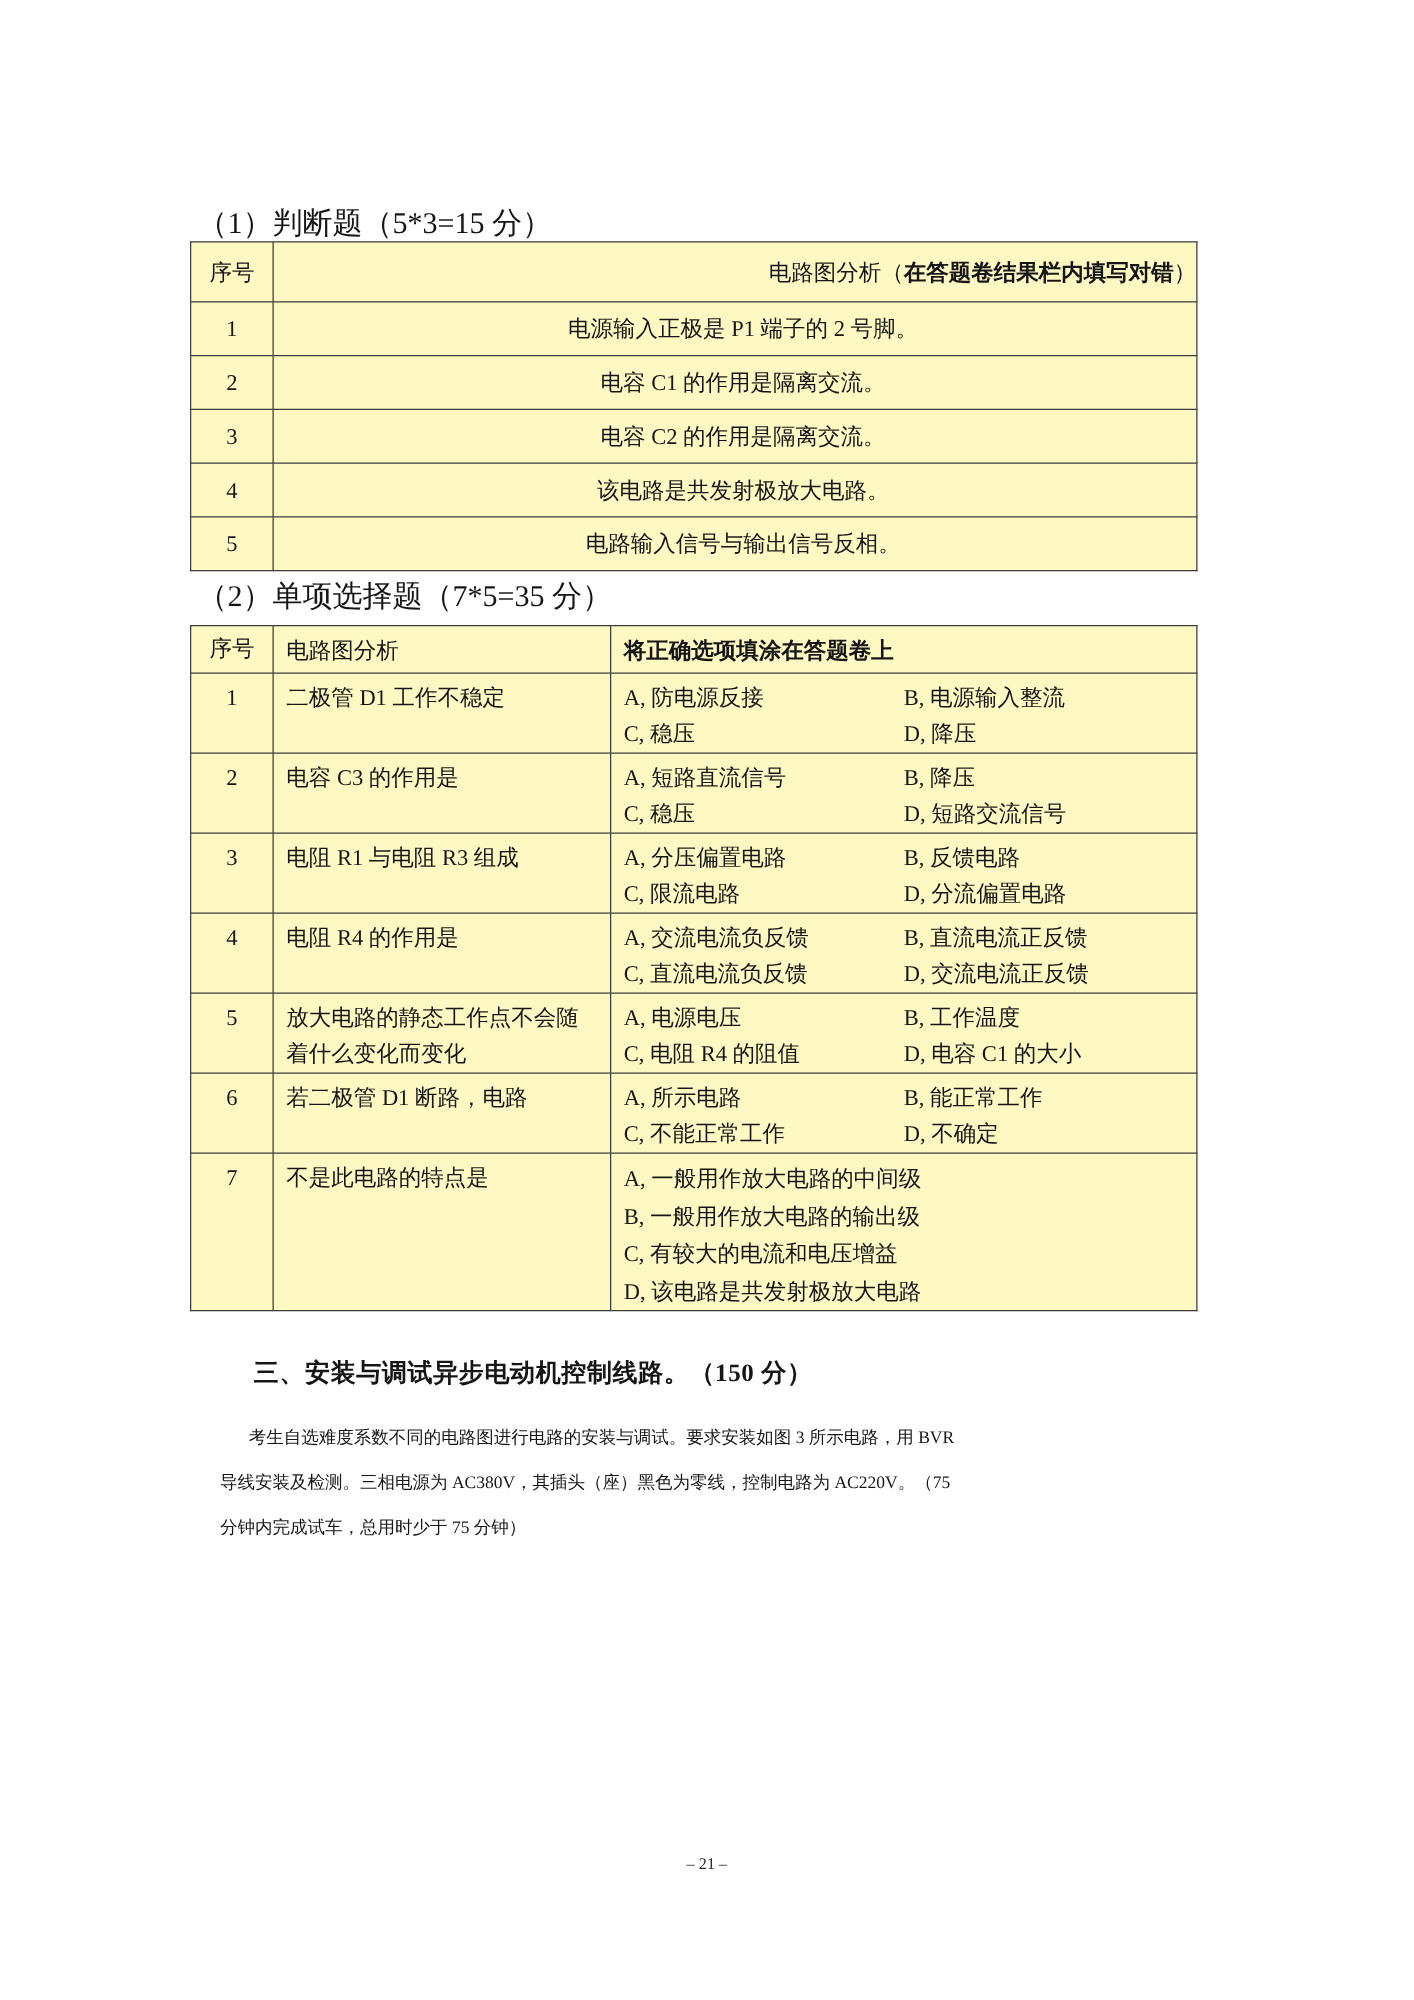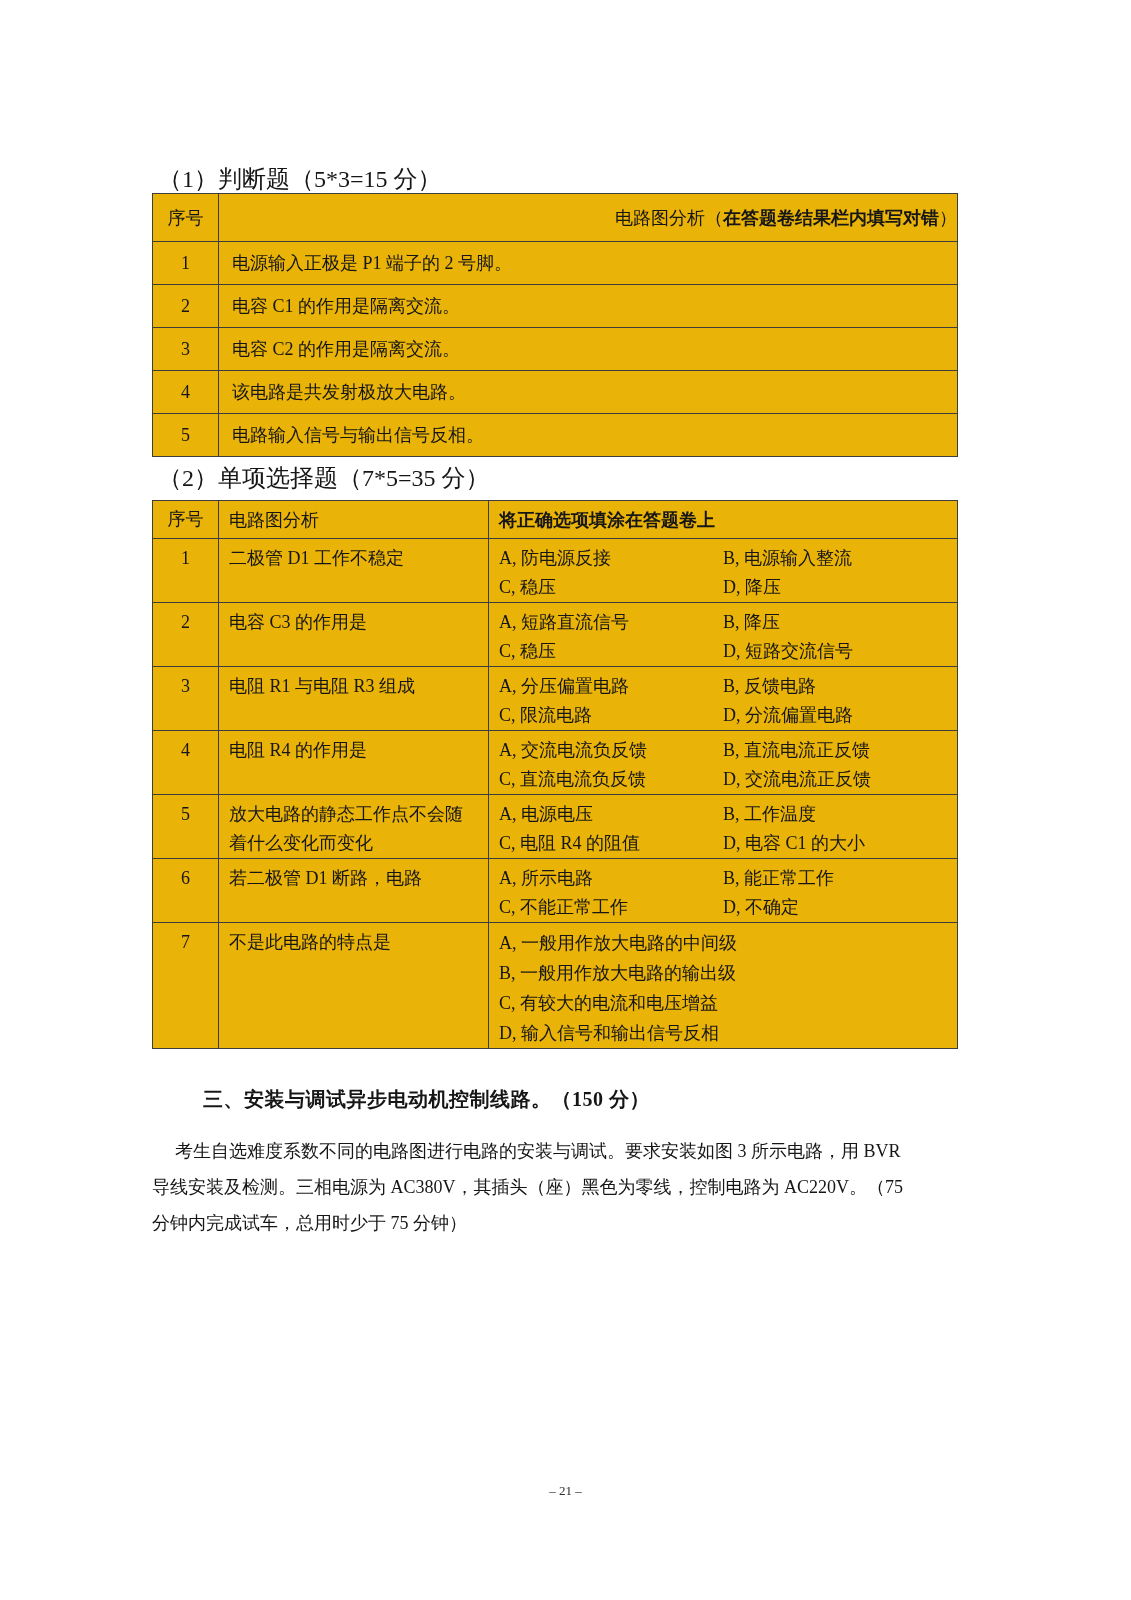--- a/index.html
+++ b/index.html
@@ -10,44 +10,44 @@
     color:#161616;
   }
   .doc-page { position:relative; width:1131px; height:1600px; background:#ffffff; overflow:hidden; }
   .abs { position:absolute; }
 
   
   .sec-title { font-size:24px; line-height:24px; white-space:nowrap; }
   .sec-label { display:inline-block; min-width:44px; }
 
   
-  table.quiz { border-collapse:collapse; table-layout:fixed; background:#eab308; }
+  table.quiz { border-collapse:collapse; table-layout:fixed; background:#fef9c3; }
   table.quiz td { border:1.5px solid #3d3d3d; font-size:18px; overflow:hidden; }
 
-  .t1 td { vertical-align:middle; }
+  .t1 td { vertical-align:middle;text-align:center; }
   .t1 .no { text-align:center; }
   .t1 .txt { padding-left:13px; }
   .t1 .hdr { text-align:right; }
 
   .t2 td { vertical-align:top; padding-top:5px; }
   .t2 .no { text-align:center; line-height:29px; }
   .t2 .q { padding-left:10px; padding-right:8px; line-height:29px; }
   .t2 .opt { padding-left:10px;margin-top:16px; }
   .t2 .hdr-analysis { padding-left:10px; vertical-align:middle; padding-top:0; }
   .t2 .hdr-instr { padding-left:10px; font-weight:bold; vertical-align:middle; padding-top:0; }
   .t2 .hdr-no { vertical-align:middle; padding-top:0; }
 
   .opt-grid { display:grid; grid-template-columns:224px 1fr; line-height:29px; }
   .opt-stack span { display:block; line-height:30px; }
 
   .bold { font-weight:bold; }
 
   .heading3 { font-size:20px; font-weight:bold; line-height:26px; white-space:nowrap; letter-spacing:0.5px; }
 
-  .para { font-size:18px; }
+  .para { font-size:14px;margin-left:24px; }
   .para-line { line-height:36px; white-space:nowrap; }
   .para-line.indent { padding-left:23px; }
 
   .footer { width:1131px; text-align:center; font-size:13px; color:#2a2a2a; }
 </style>
 </head>
 <body>
 
 <div class="doc-page">
 
@@ -184,21 +184,21 @@
     </tr>
 
     <tr style="height:120px">
       <td class="no">7</td>
       <td class="q">不是此电路的特点是</td>
       <td class="opt">
         <div class="opt-stack">
           <span>A, 一般用作放大电路的中间级</span>
           <span>B, 一般用作放大电路的输出级</span>
           <span>C, 有较大的电流和电压增益</span>
-          <span>D, 输入信号和输出信号反相</span>
+          <span>D, 该电路是共发射极放大电路</span>
         </div>
       </td>
     </tr>
   </tbody>
     </table>
 
   <div class="abs heading3" style="top:1086px; left:203px;">三、安装与调试异步电动机控制线路。（150 分）</div>
 
   <div class="abs para" style="top:1133px; left:152px; width:845px;">
     <div class="para-line indent">考生自选难度系数不同的电路图进行电路的安装与调试。要求安装如图 3 所示电路，用 BVR</div>

